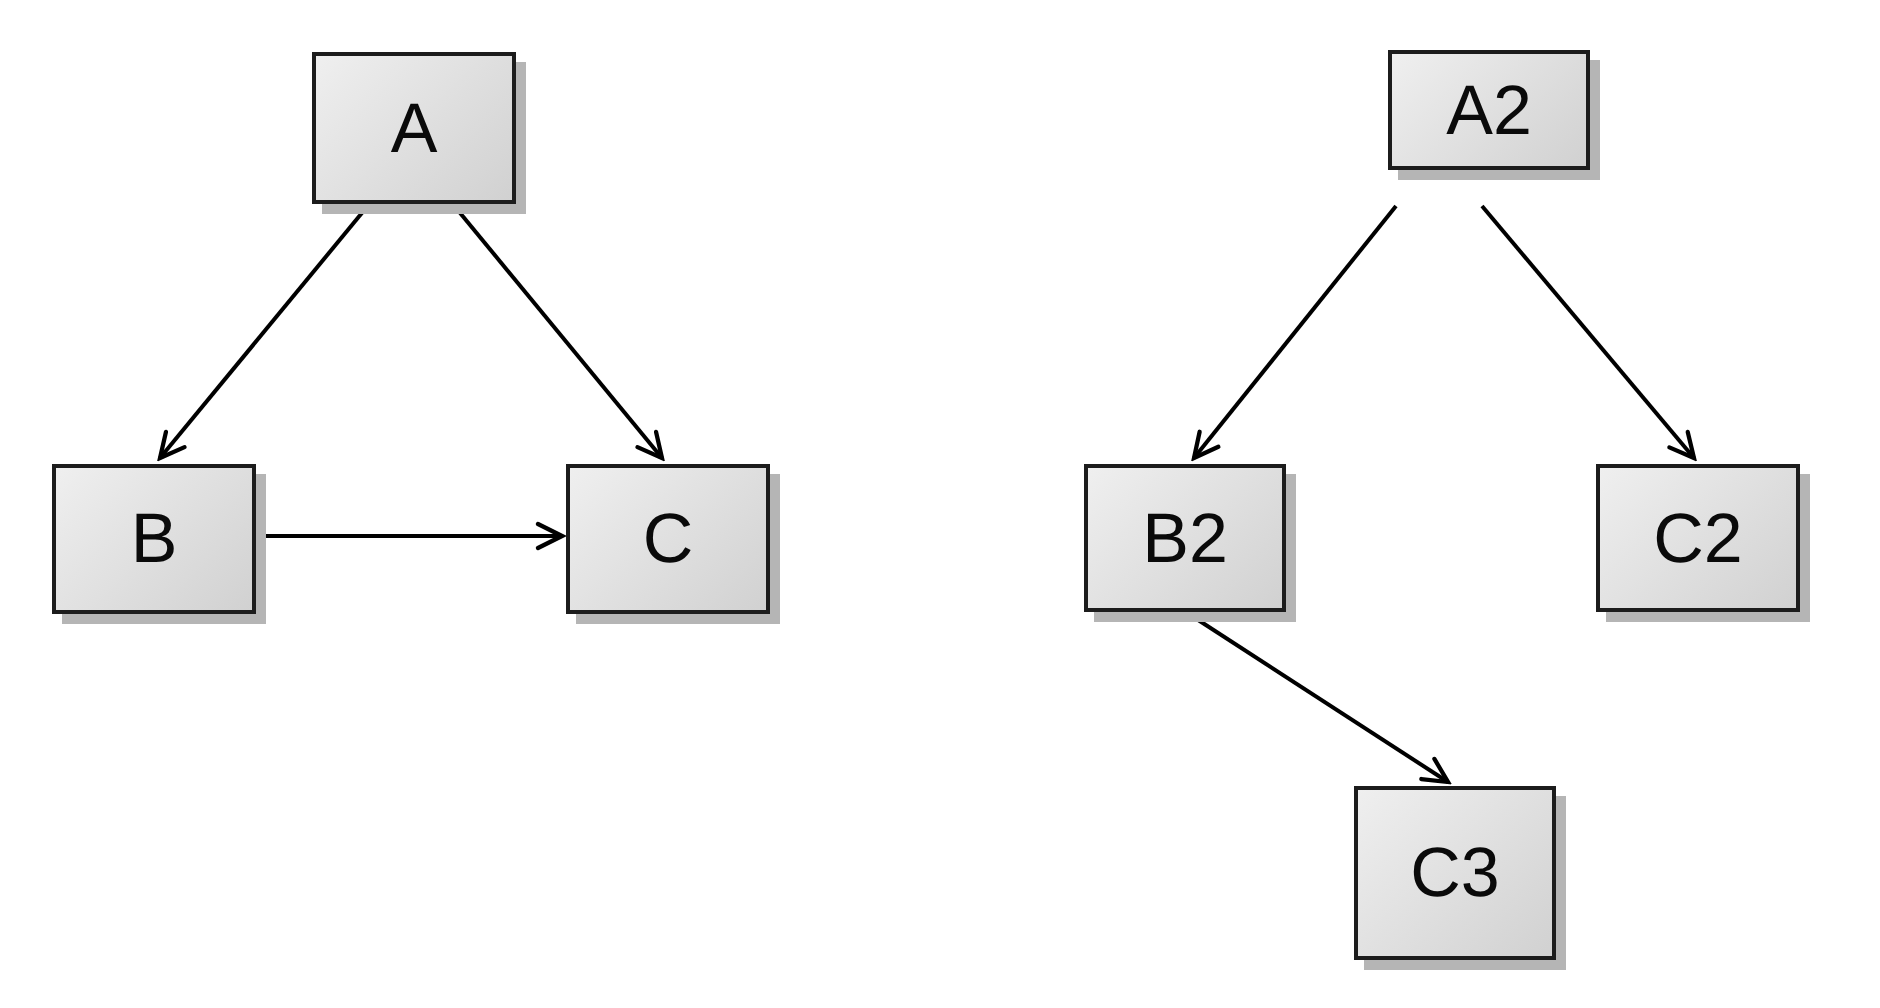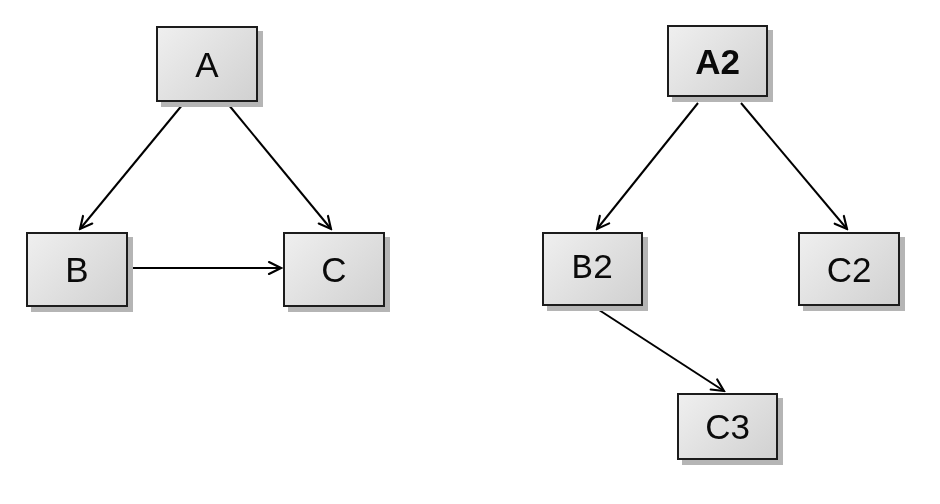--- a/index.html
+++ b/index.html
@@ -31,24 +31,24 @@
   .node-label {
     font-size: 35px;
     color: #0a0a0a;
     line-height: 1;
     user-select: none;
   }
   
   .node-A  { left: 156px; top:  26px; width: 102px; height: 76px; }
   .node-B  { left:  26px; top: 232px; width: 102px; height: 75px; }
   .node-C  { left: 283px; top: 232px; width: 102px; height: 75px; }
-  .node-A2 { left: 667px; top:  25px; width: 101px; height: 72px; font-weight: bold; }
-  .node-B2 { left: 542px; top: 232px; width: 101px; height: 74px; font-family: Liberation Mono, monospace; }
+  .node-A2 { left: 694px; top:  25px; width: 101px; height: 60px; }
+  .node-B2 { left: 542px; top: 232px; width: 101px; height: 74px; }
   .node-C2 { left: 798px; top: 232px; width: 102px; height: 74px; text-align: right; }
-  .node-C3 { left: 677px; top: 393px; width: 101px; height: 67px; }
+  .node-C3 { left: 677px; top: 393px; width: 101px; height: 87px; }
   .edge { stroke: #000000; stroke-width: 2; }
 </style>
 </head>
 <body>
 
 <div class="canvas">
 
   <svg class="edges-layer" width="940" height="504" viewBox="0 0 940 504" xmlns="http://www.w3.org/2000/svg">
     <defs>
       <marker id="arrow" markerUnits="userSpaceOnUse" markerWidth="16" markerHeight="16" viewBox="0 0 12 12" refX="10.5" refY="6" orient="auto">

